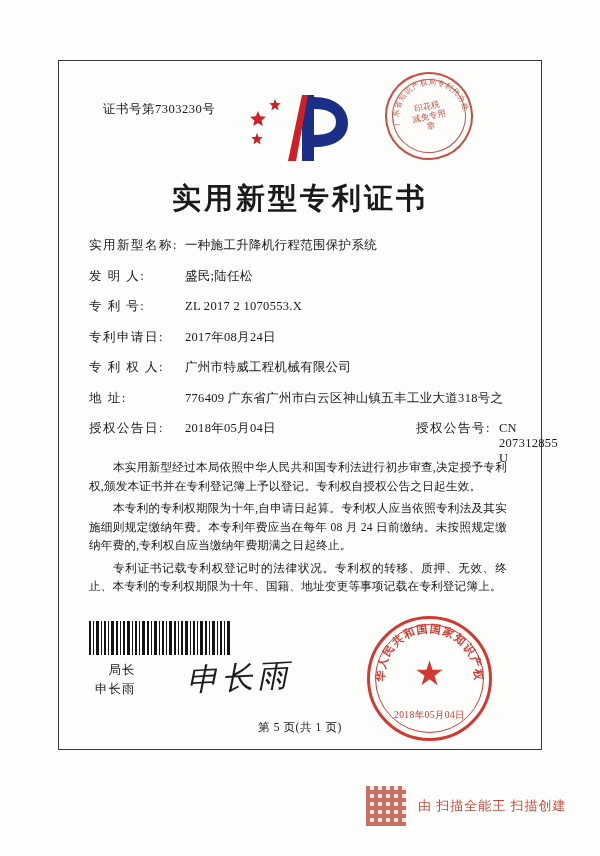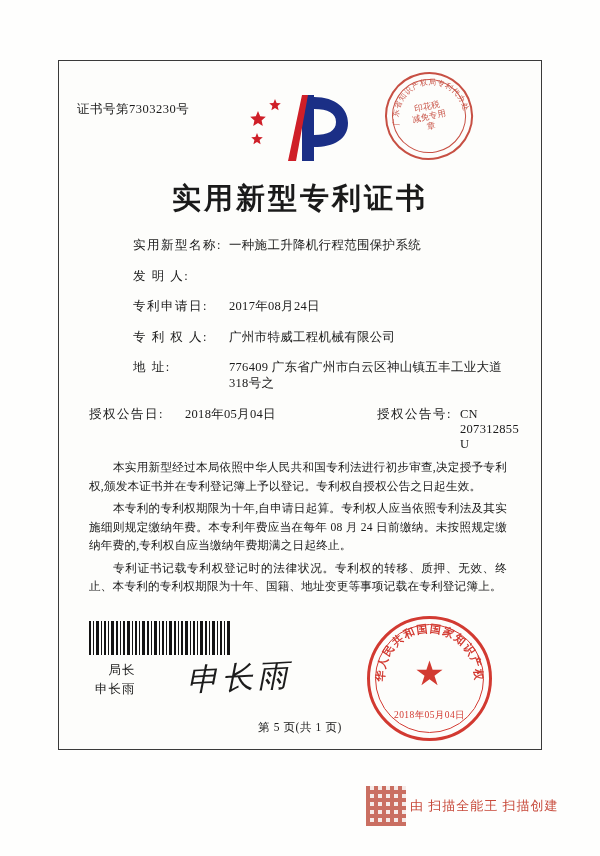--- a/index.html
+++ b/index.html
@@ -62,21 +62,21 @@
     line-height: 10px;
     text-align: center;
     letter-spacing: 0px;
     white-space: pre-line;
     font-family: "Liberation Serif", serif;
   }
 
   
   .cert-no {
     position: absolute;
-    left: 18px;
+    left: 44px;
     top: 40px;
     font-size: 12.5px;
     letter-spacing: .5px;
   }
 
   
   .logo {
     position: absolute;
     left: 50%;
     transform: translateX(-50%);
@@ -104,37 +104,37 @@
     left: 30px;
     top: 176px;
     right: 26px;
   }
   .field-row {
     display: flex;
     align-items: baseline;
     margin-bottom: 14.5px;
     font-size: 12.5px;
     line-height: 16px;
-    margin-left: 44px;
   }
   .field-label {
     width: 96px;
     flex: 0 0 96px;
     letter-spacing: 1.5px;
     white-space: nowrap;
   }
   .field-value {
     flex: 1 1 auto;
     letter-spacing: .3px;
   }
   .dual-row {
     display: flex;
     align-items: baseline;
     font-size: 12.5px;
     margin-bottom: 14px;
+    gap: 39px;
   }
   .dual-left {
     display: flex;
     align-items: baseline;
     width: 260px;
     flex: 0 0 260px;
   }
   .dual-right {
     display: flex;
     align-items: baseline;
@@ -250,21 +250,21 @@
     letter-spacing: .6px;
   }
 
   
   .scan-footer {
     position: absolute;
     left: 366px;
     top: 786px;
     display: flex;
     align-items: center;
-    gap: 4px;
+    gap: 12px;
     color: #c7493a;
     font-size: 13px;
     letter-spacing: 1px;
   }
   .qr {
     width: 40px;
     height: 40px;
     background:
       repeating-linear-gradient(0deg,#b9402f 0 4px, transparent 4px 8px),
       repeating-linear-gradient(90deg,#b9402f 0 4px, transparent 4px 8px);
@@ -299,22 +299,27 @@
 
     <div class="fields">
 
       <div class="field-row">
         <div class="field-label">实用新型名称:</div>
         <div class="field-value">一种施工升降机行程范围保护系统</div>
       </div>
 
       <div class="field-row">
         <div class="field-label">发 明 人:</div>
-      </div>
-
+        <div class="field-value">盛民;陆任松</div>
+      </div>
+
+      <div class="field-row">
+        <div class="field-label">专 利 号:</div>
+        <div class="field-value">ZL 2017 2 1070553.X</div>
+      </div>
 
       <div class="field-row">
         <div class="field-label">专利申请日:</div>
         <div class="field-value">2017年08月24日</div>
       </div>
 
       <div class="field-row">
         <div class="field-label">专 利 权 人:</div>
         <div class="field-value">广州市特威工程机械有限公司</div>
       </div>

